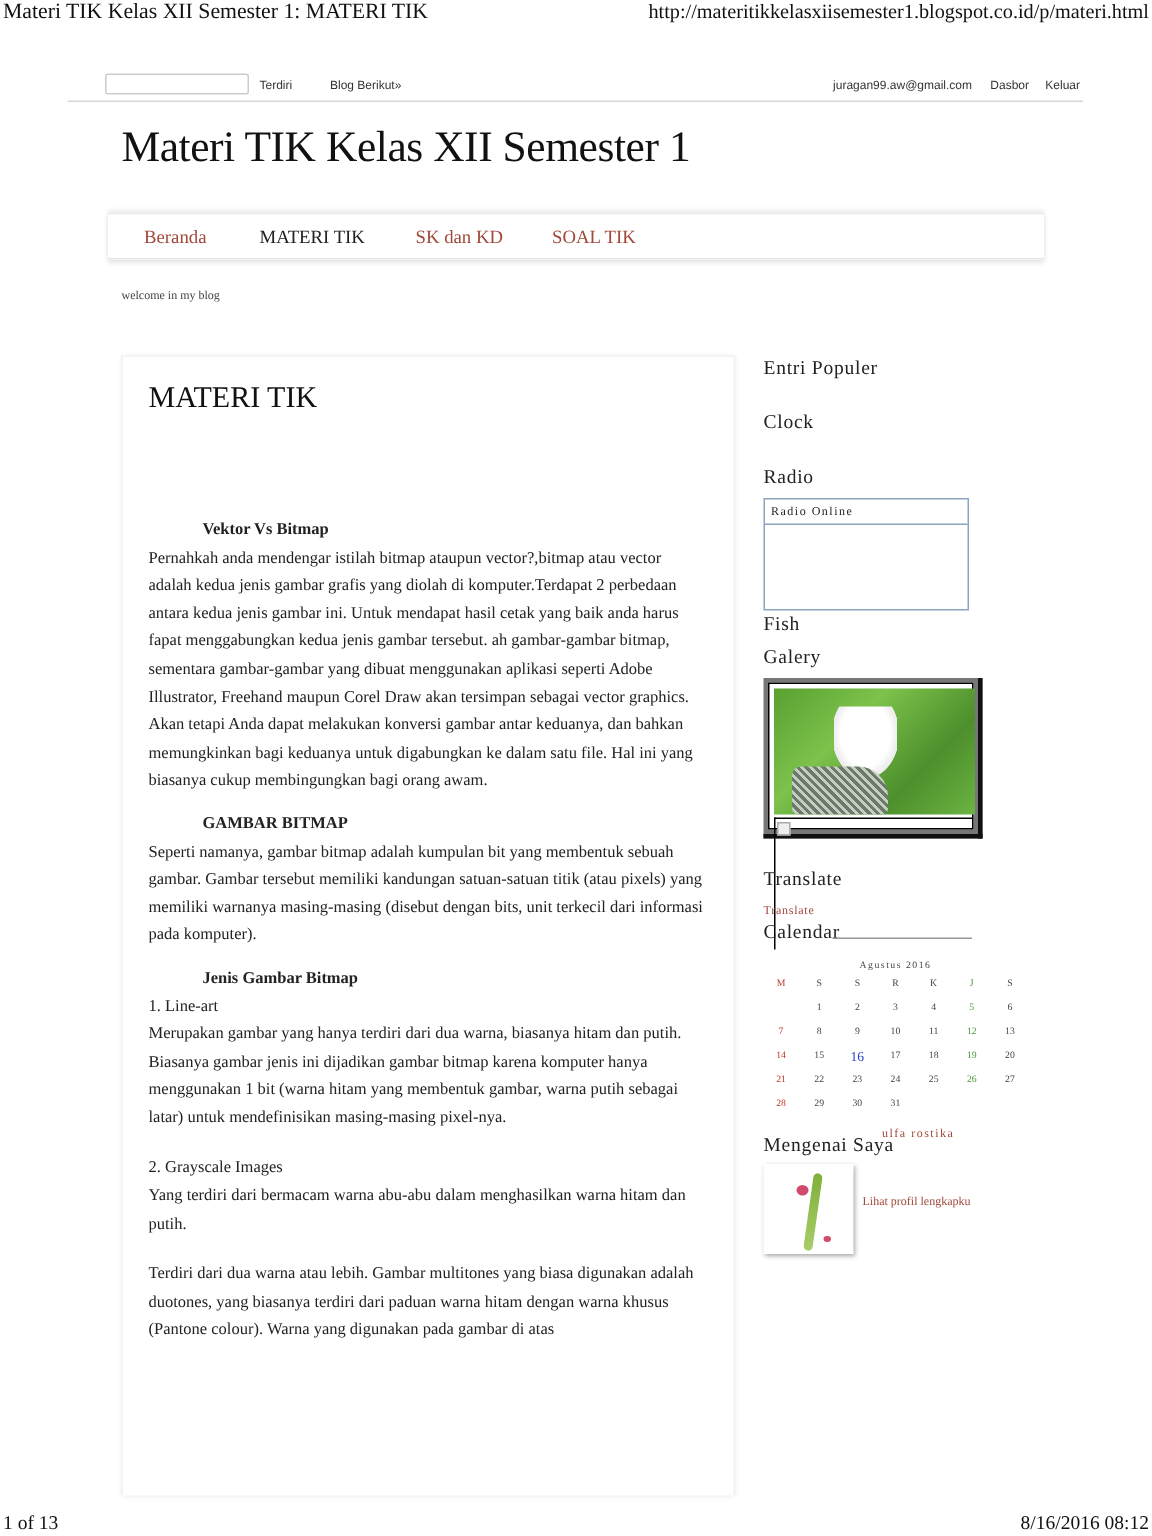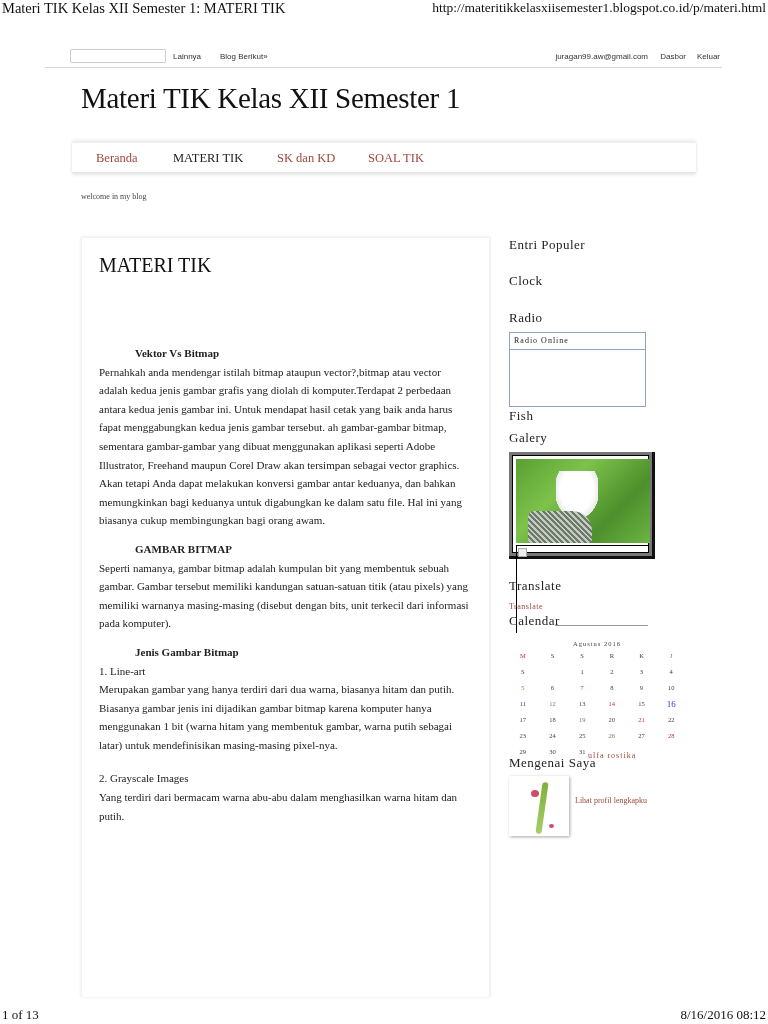--- a/index.html
+++ b/index.html
@@ -54,42 +54,42 @@
   .kitten .basket { position: absolute; left: 12px; top: 52px; width: 64px; height: 32px; background: repeating-linear-gradient(45deg,#6d7a6a 0 2px,#c4cdc1 2px 4px); border-radius: 6px 20px 4px 4px; }
   .gal-line-v { position: absolute; left: 516px; top: 545px; width: 1px; height: 88px; background: #000; }
   .gal-line-h { position: absolute; left: 516px; top: 545px; width: 132px; height: 1px; background: #000; }
   .broken-img { position: absolute; left: 518px; top: 548px; width: 9px; height: 9px; border: 1px solid #aaa; background: #eee; }
 
   .translate-link { position: absolute; left: 509px; top: 602px; font-size: 8px; color: #a0483b; letter-spacing: 0.5px; }
   .cal-line { position: absolute; left: 555px; top: 625px; width: 93px; height: 1px; background: #999; }
 
   .calendar { position: absolute; left: 508px; top: 640px; width: 178px; font-size: 6.5px; color: #444; }
   .cal-caption { text-align: center; letter-spacing: 1px; margin-bottom: 5px; }
-  .cal-grid { display: grid; grid-template-columns: repeat(6, 1fr); row-gap: 8px; text-align: center; }
+  .cal-grid { display: grid; grid-template-columns: repeat(7, 1fr); row-gap: 8px; text-align: center; }
   .cal-grid span { height: 8px; line-height: 8px; }
   .sun { color: #c0392b; }
   .fri { color: #4a9a3a; }
   .today { color: #2a3fd0; font-size: 9px; }
 
   .about-img { position: absolute; left: 509px; top: 776px; width: 60px; height: 60px; background: #fff; box-shadow: 1px 1px 3px rgba(0,0,0,0.35); overflow: hidden; }
   .about-img .stem { position: absolute; left: 30px; top: 6px; width: 6px; height: 52px; background: linear-gradient(#7fb03a,#a8cc6a); border-radius: 3px; transform: rotate(8deg); }
   .about-img .flower { position: absolute; left: 22px; top: 14px; width: 8px; height: 7px; background: #d04a6a; border-radius: 50%; }
   .about-img .flower2 { position: absolute; left: 40px; top: 48px; width: 5px; height: 4px; background: #d04a6a; border-radius: 50%; }
   .about-name { position: absolute; left: 588px; top: 751px; font-size: 8px; color: #a0483b; letter-spacing: 1px; }
   .about-link { position: absolute; left: 575px; top: 796px; font-size: 8px; color: #a0483b; }
 </style>
 </head>
 <body>
 
 <div class="print-title">Materi TIK Kelas XII Semester 1: MATERI TIK</div>
 <div class="print-url">http://materitikkelasxiisemester1.blogspot.co.id/p/materi.html</div>
 
 <div class="navbar">
   <input class="nav-search" value="" style="">
-  <span class="nav-link nav-lainnya">Lainnya</span>
+  <span class="nav-link nav-lainnya">Terdiri</span>
   <span class="nav-link nav-next">Blog Berikut»</span>
   <span class="nav-link nav-email">juragan99.aw@gmail.com</span>
   <span class="nav-link nav-dasbor">Dasbor</span>
   <span class="nav-link nav-keluar">Keluar</span>
 </div>
 
 <div class="blog-title">Materi TIK Kelas XII Semester 1</div>
 <div class="tabs">
   <span class="tab tab-0">Beranda</span>
   <span class="tab tab-1 active">MATERI TIK</span>
@@ -107,20 +107,21 @@
     <h4>GAMBAR BITMAP</h4>
     <p>Seperti namanya, gambar bitmap adalah kumpulan bit yang membentuk sebuah gambar. Gambar tersebut memiliki kandungan satuan-satuan titik (atau pixels) yang memiliki warnanya masing-masing (disebut dengan bits, unit terkecil dari informasi pada komputer).</p>
     <div class="gap"></div>
     <h4>Jenis Gambar Bitmap</h4>
     <p>1. Line-art</p>
     <p>Merupakan gambar yang hanya terdiri dari dua warna, biasanya hitam dan putih. Biasanya gambar jenis ini dijadikan gambar bitmap karena komputer hanya menggunakan 1 bit (warna hitam yang membentuk gambar,  warna putih sebagai latar) untuk mendefinisikan masing-masing pixel-nya.</p>
     <div class="gap-big"></div>
     <p>2. Grayscale Images</p>
     <p>Yang terdiri dari bermacam warna abu-abu dalam menghasilkan warna hitam dan putih.</p>
     <div class="gap-big"></div>
+    <p>Terdiri dari dua warna atau lebih. Gambar multitones yang biasa digunakan adalah duotones, yang biasanya terdiri dari paduan warna hitam dengan warna khusus (Pantone colour). Warna yang digunakan pada gambar di atas</p>
   </div>
 </div>
 
 <div class="side-h" style="top:237px">Entri Populer</div>
 <div class="side-h" style="top:273px">Clock</div>
 <div class="side-h" style="top:310px">Radio</div>
 <div class="radio-box">
   <div class="radio-head">Radio Online</div>
 </div>
 <div class="side-h" style="top:408px">Fish</div>

